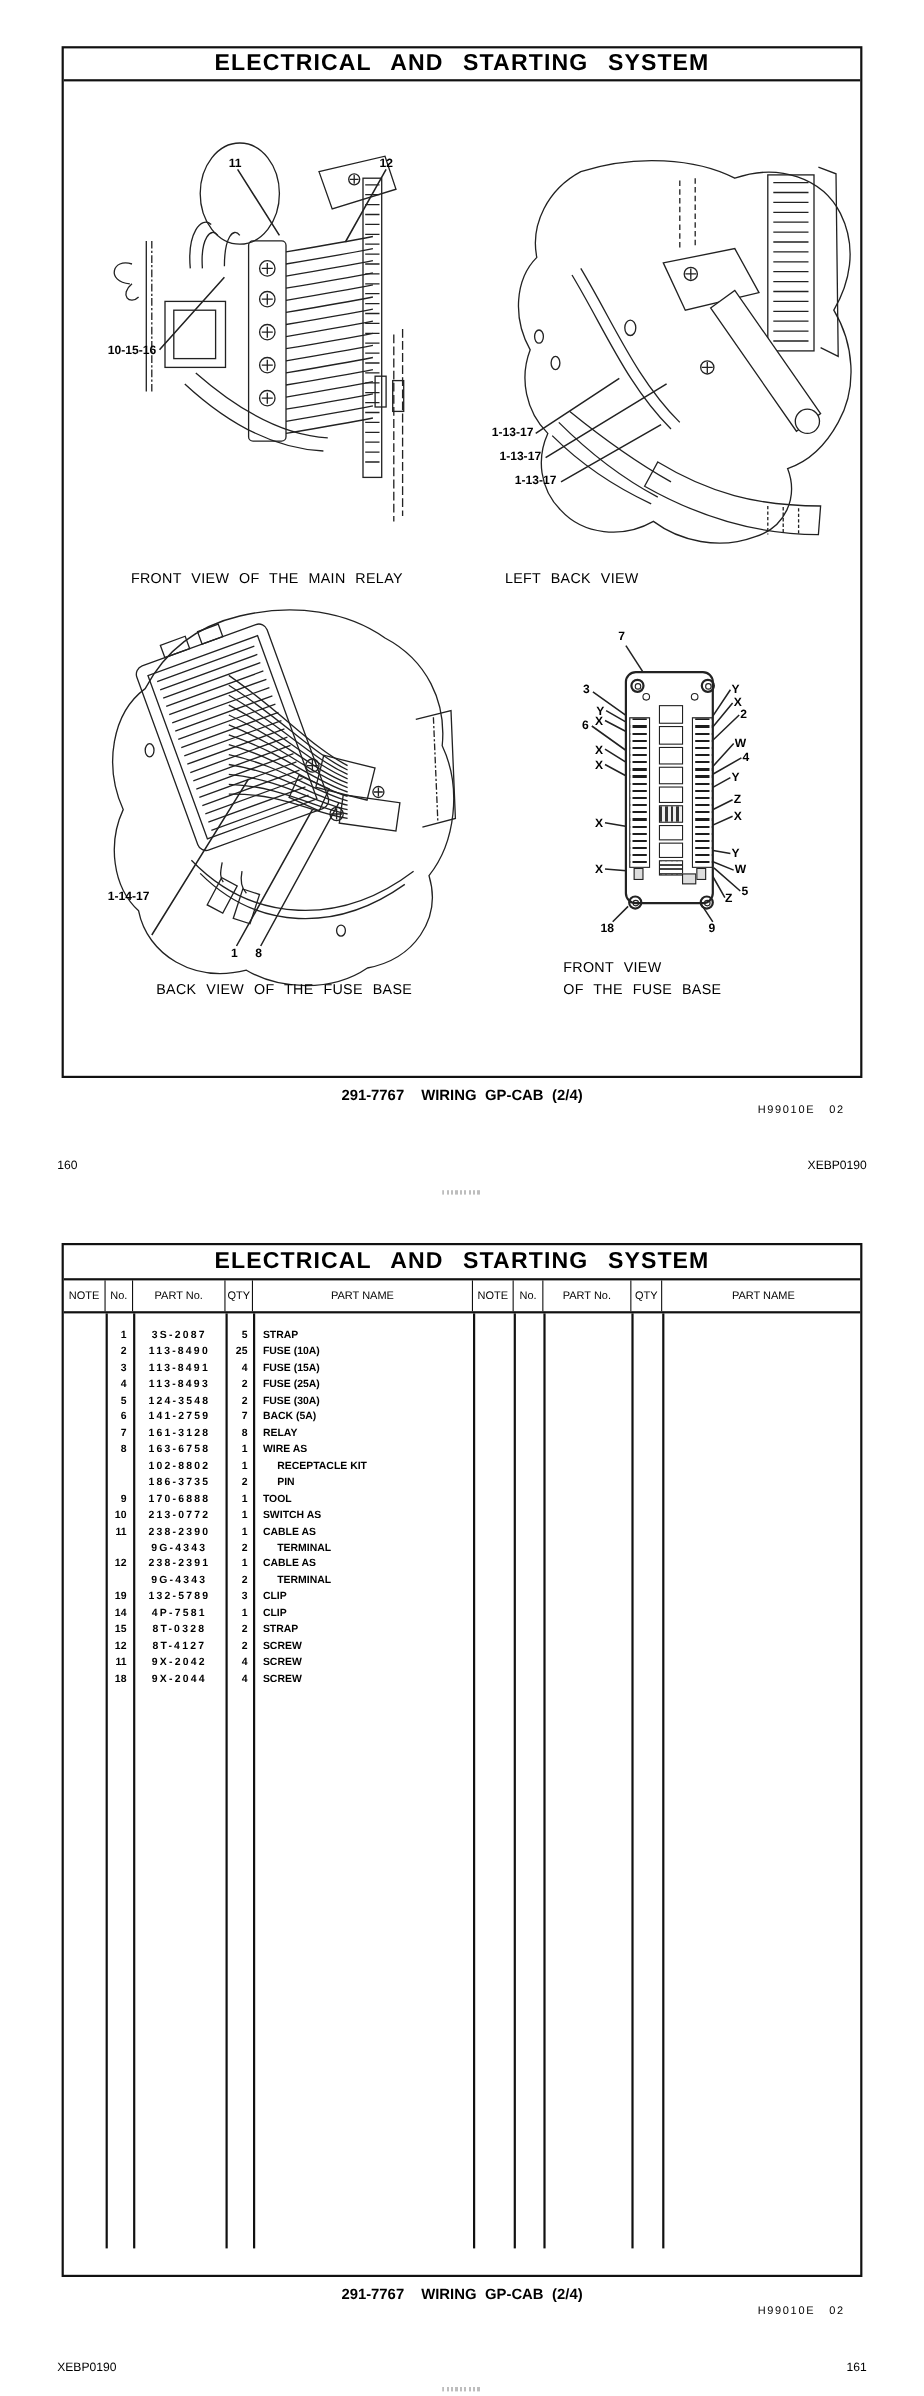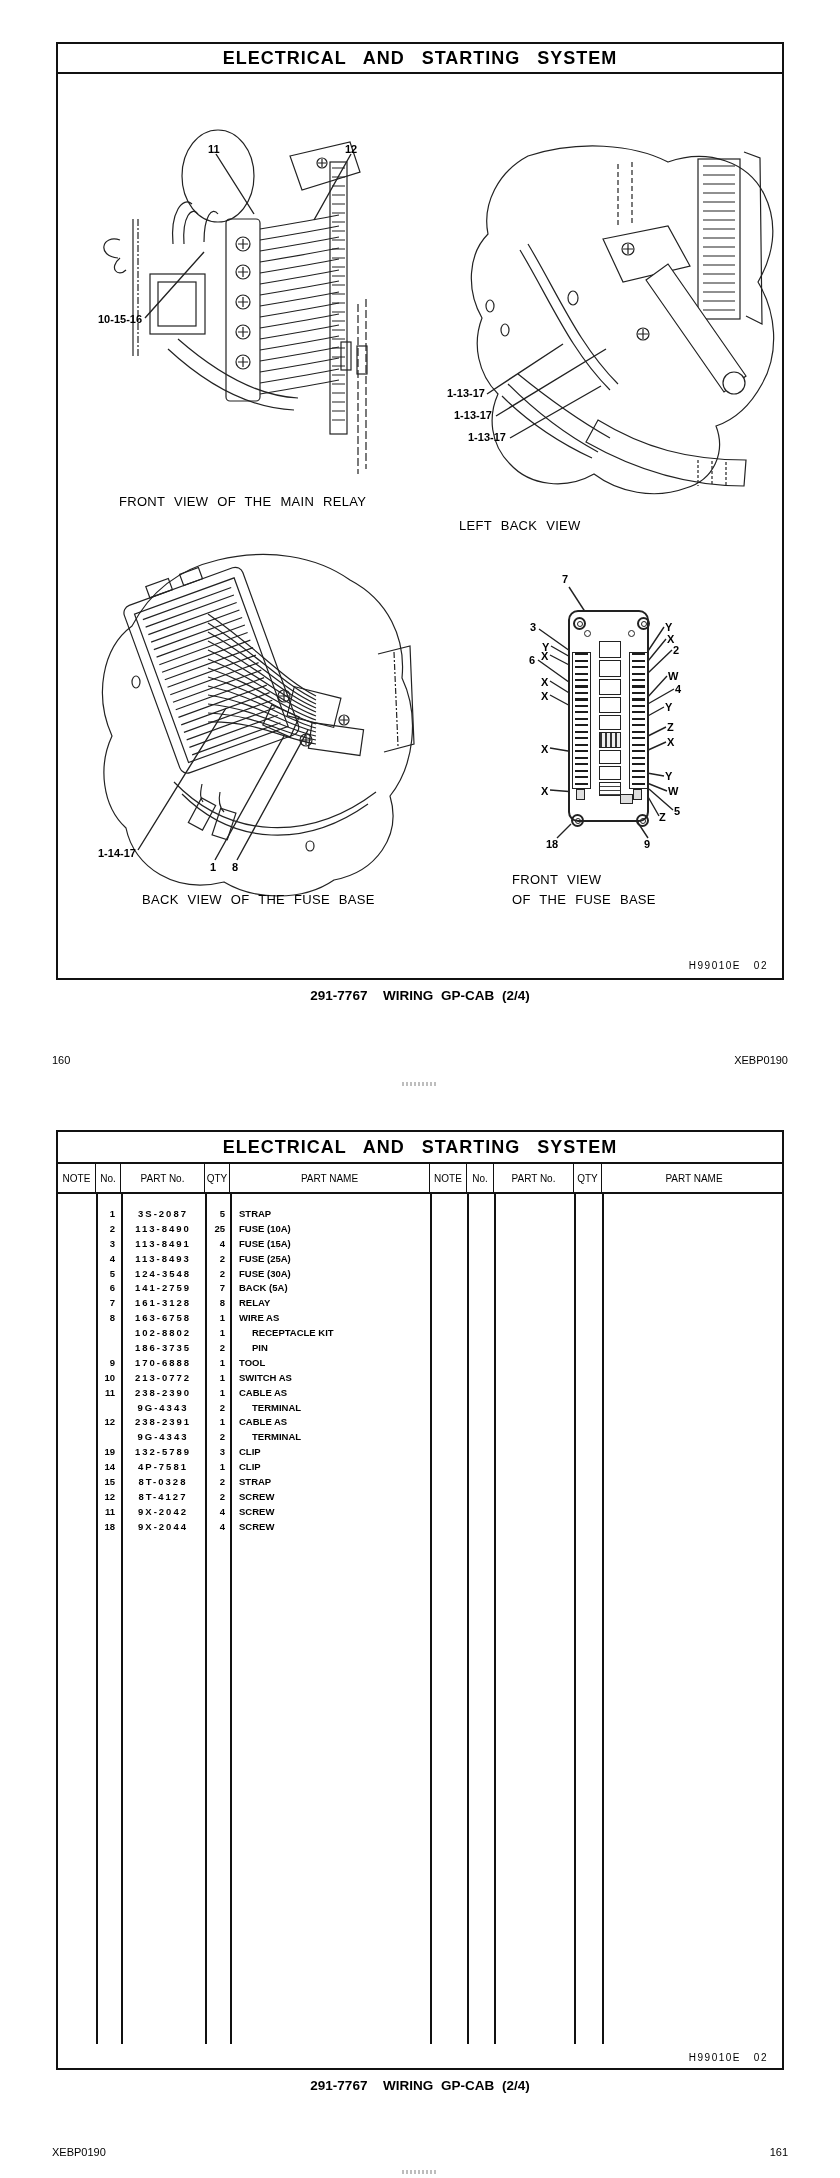--- a/index.html
+++ b/index.html
@@ -1,25 +1,25 @@
 <!DOCTYPE html>
 <html><head>
 <meta charset="utf-8">
 <style>
   html,body{margin:0;padding:0;background:#fff;}
   body{width:840px;height:2178px;position:relative;font-family:"Liberation Sans",sans-serif;color:#000;overflow:hidden;}
   .page{position:absolute;left:56px;width:728px;border:2.5px solid #111;box-sizing:border-box;background:#fff;}
   #page1{top:42px;height:938px;}
   #page2{top:1130px;height:940px;}
   .titlebar{position:absolute;left:0;top:0;width:100%;height:30px;border-bottom:2.5px solid #111;box-sizing:border-box;
-    display:flex;align-items:center;justify-content:center;font-size:18px;font-weight:700;letter-spacing:1px;word-spacing:11px;}
+    display:flex;align-items:center;justify-content:center;font-size:21px;font-weight:700;letter-spacing:1px;word-spacing:11px;}
   svg.draw{position:absolute;left:0;top:0;}
   .lbl{position:absolute;font-size:11px;font-weight:600;line-height:11px;white-space:nowrap;}
   .figcap{position:absolute;font-size:13px;letter-spacing:.3px;word-spacing:5px;white-space:pre;line-height:20px;}
-  .docref{position:absolute;right:14px;font-size:10px;letter-spacing:1.5px;white-space:pre;}
+  .docref{position:absolute;right:14px;font-size:10px;letter-spacing:1.5px;white-space:pre;margin-top:44px;}
   .sheetcap{position:absolute;left:0;width:840px;text-align:center;font-size:13.5px;font-weight:700;word-spacing:4px;white-space:pre;}
   .footrow{position:absolute;left:52px;width:736px;display:flex;justify-content:space-between;font-size:11px;}
   .printmark{position:absolute;left:402px;width:36px;height:4px;opacity:.55;
     background:repeating-linear-gradient(90deg,#888 0 2px,transparent 2px 4px);}
   
   .panel{position:absolute;left:510px;top:566px;width:81px;height:212px;border:2px solid #222;border-radius:10px;box-sizing:border-box;background:#fff;}
   .screw{position:absolute;width:13px;height:13px;border:2px solid #222;border-radius:50%;box-sizing:border-box;}
   .screw:after{content:"";position:absolute;left:2.5px;top:2.5px;width:4px;height:4px;border-radius:50%;border:1.5px solid #222;}
   .holedot{position:absolute;width:7px;height:7px;border:1.5px solid #222;border-radius:50%;box-sizing:border-box;}
   .fusecol{position:absolute;width:19px;height:137px;border:1.5px solid #222;box-sizing:border-box;
@@ -144,28 +144,28 @@
     <path d="M481,585 L512,607 M493,602 L514,614 M492,611 L515,623 M480,616 L515,641 M492,637 L516,652 M492,651 L516,664 M492,704 L516,708 M492,746 L517,748" stroke-width="1.4"></path>
     <path d="M606,583 L590,607 M608,595 L590,617 M614,606 L590,629 M609,632 L588,655 M616,645 L588,661 M606,663 L588,673 M608,683 L588,693 M608,698 L588,707 M606,732 L589,729 M609,747 L589,739 M615,766 L591,745 M601,772 L589,751" stroke-width="1.4"></path>
     <path d="M499,794 L513,780 M590,794 L567,759" stroke-width="1.4"></path>
   </svg>
 
   <div class="titlebar">ELECTRICAL AND STARTING SYSTEM</div>
 
   <div class="lbl" style="left:150px;top:100px;">11</div>
   <div class="lbl" style="left:287px;top:100px;">12</div>
   <div class="lbl" style="left:40px;top:270px;">10-15-16</div>
-  <div class="figcap" style="left:61px;top:448px;">FRONT VIEW OF THE MAIN RELAY</div>
+  <div class="figcap" style="left:61px;top:472px;">FRONT VIEW OF THE MAIN RELAY</div>
 
   <div class="lbl" style="left:389px;top:344px;">1-13-17</div>
   <div class="lbl" style="left:396px;top:366px;">1-13-17</div>
   <div class="lbl" style="left:410px;top:388px;">1-13-17</div>
   <div class="figcap" style="left:401px;top:472px;">LEFT BACK VIEW</div>
 
-  <div class="lbl" style="left:40px;top:804px;text-align:right;">1-14-17</div>
+  <div class="lbl" style="left:40px;top:766px;text-align:right;">1-14-17</div>
   <div class="lbl" style="left:152px;top:818px;">1</div>
   <div class="lbl" style="left:174px;top:818px;">8</div>
   <div class="figcap" style="left:84px;top:846px;">BACK VIEW OF THE FUSE BASE</div>
 
   <div class="panel">
     <div class="screw" style="left:2.5px;top:4.5px;"></div>
     <div class="screw" style="left:66.5px;top:4.5px;"></div>
     <div class="screw" style="left:0.5px;top:201.5px;"></div>
     <div class="screw" style="left:65.5px;top:201.5px;"></div>
     <div class="holedot" style="left:13.5px;top:17.5px;"></div>

